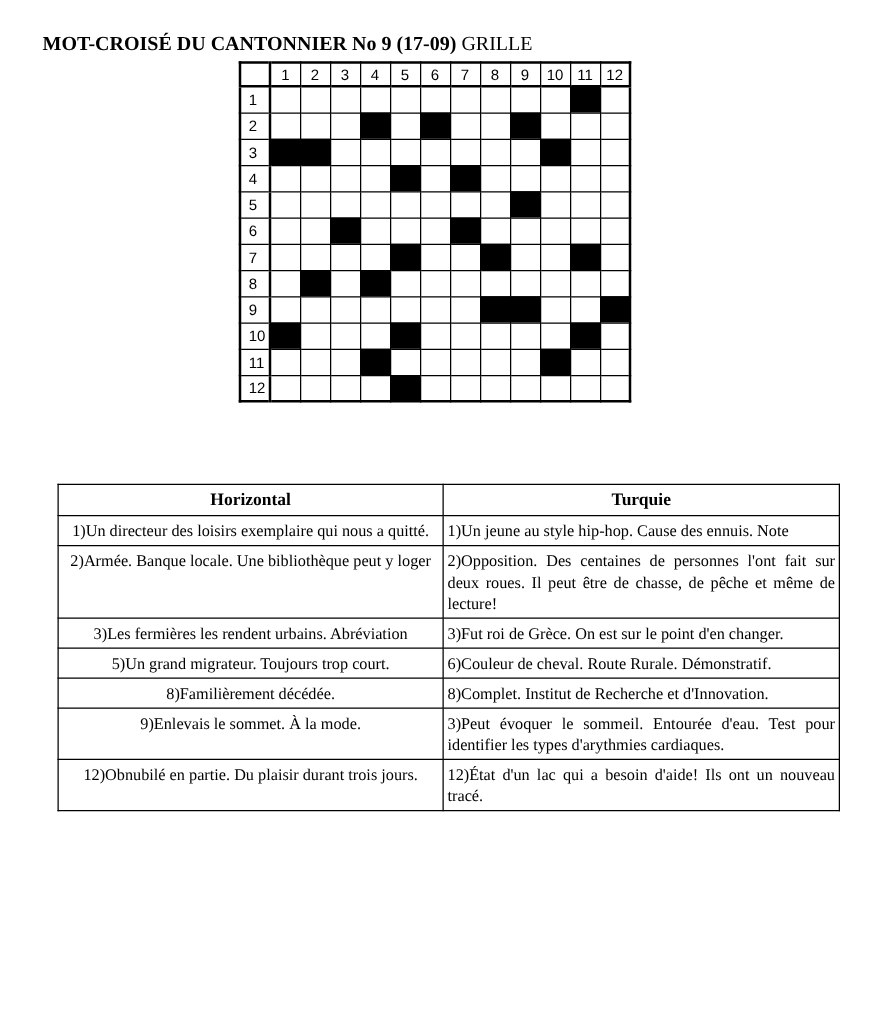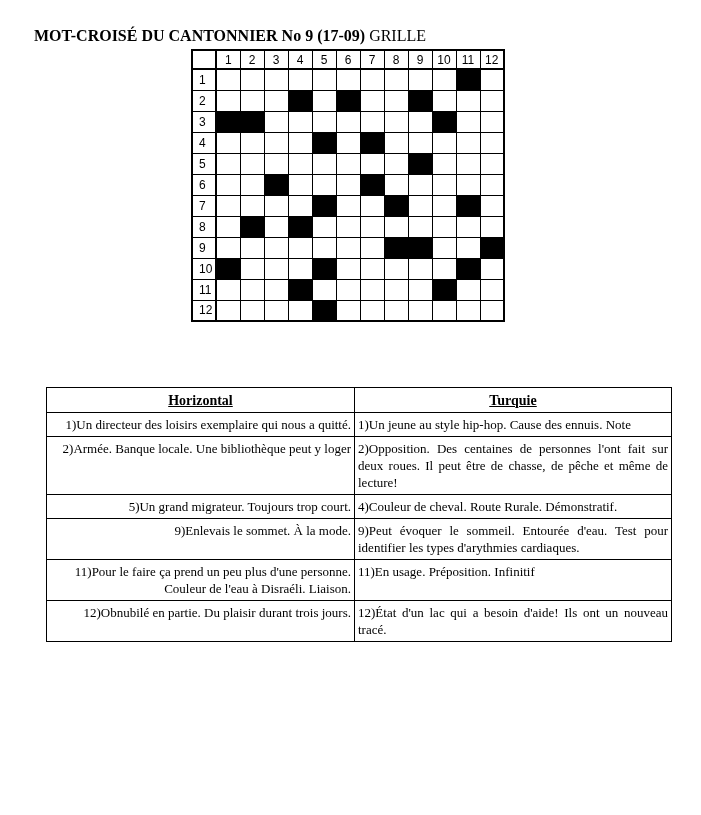--- a/index.html
+++ b/index.html
@@ -5,22 +5,22 @@
   html, body { margin: 0; padding: 0; background: #ffffff; }
   body { width: 701px; height: 815px; position: relative; overflow: hidden; font-family: "Liberation Serif", serif; color: #000; }
   .title { position: absolute; left: 34px; top: 12px; font-size: 16px; white-space: nowrap; margin-top: 15px; }
   .title b { font-weight: bold; }
   .grid { position: absolute; left: 191px; top: 49px; border-collapse: collapse; border: 2px solid #000; }
   .grid td { border: 1px solid #000; padding: 0; width: 24px; height: 21px; box-sizing: border-box; font-family: "Liberation Sans", sans-serif; font-size: 12px; text-align: center; vertical-align: middle; }
   .grid tr.hdr td { height: 19px; border-bottom: 2px solid #000; }
   .grid td.rh { border-right: 2px solid #000; text-align: left; padding-left: 6px; }
   .grid td.black { background: #000; }
   .clues { position: absolute; left: 46px; top: 387px; width: 626px; border-collapse: collapse; border: 1px solid #000; table-layout: fixed; }
-  .clues th, .clues td { border: 1px solid #000; font-size: 13px; line-height: 17px; vertical-align: top; padding: 3px 3px 3px 3px; text-align: right; }
-  .clues th { font-size: 14px; font-weight: bold; text-align: center; vertical-align: middle; height: 18px; text-decoration: underline; }
+  .clues th, .clues td { border: 1px solid #000; font-size: 13px; line-height: 17px; vertical-align: top; padding: 3px 3px 3px 3px; text-align: center; }
+  .clues th { font-size: 14px; font-weight: bold; text-align: center; vertical-align: middle; height: 18px; }
   .clues td.h { width: 301px; }
   .clues td.v { text-align: justify; }
 </style>
 </head>
 <body>
 
 <div class="title"><b>MOT-CROISÉ DU CANTONNIER No 9 (17-09)</b><span> GRILLE</span></div>
 
 <table class="grid">
   <tbody id="grid-body">
@@ -232,29 +232,33 @@
   <tbody id="clues-body">
       <tr>
         <td class="h">1)Un directeur des loisirs exemplaire qui nous a quitté.</td>
         <td class="v">1)Un jeune au style hip-hop. Cause des ennuis. Note</td>
       </tr>
       <tr>
         <td class="h">2)Armée. Banque locale. Une bibliothèque peut y loger</td>
         <td class="v">2)Opposition. Des centaines de personnes l'ont fait sur deux roues. Il peut être de chasse, de pêche et même de lecture!</td>
       </tr>
       <tr>
+        <td class="h">3)Les fermières les rendent urbains. Abréviation</td>
+        <td class="v">3)Fut roi de Grèce. On est sur le point d'en changer.</td>
+      </tr>
+      <tr>
         <td class="h">5)Un grand migrateur. Toujours trop court.</td>
-        <td class="v">4)Couleur de cheval. Route Rurale. Démonstratif.</td>
+        <td class="v">6)Couleur de cheval. Route Rurale. Démonstratif.</td>
+      </tr>
+      <tr>
+        <td class="h">8)Familièrement décédée.</td>
+        <td class="v">8)Complet. Institut de Recherche et d'Innovation.</td>
       </tr>
       <tr>
         <td class="h">9)Enlevais le sommet. À la mode.</td>
-        <td class="v">9)Peut évoquer le sommeil. Entourée d'eau. Test pour identifier les types d'arythmies cardiaques.</td>
-      </tr>
-      <tr>
-        <td class="h">11)Pour le faire ça prend un peu plus d'une personne. Couleur de l'eau à Disraéli. Liaison.</td>
-        <td class="v">11)En usage. Préposition. Infinitif</td>
+        <td class="v">3)Peut évoquer le sommeil. Entourée d'eau. Test pour identifier les types d'arythmies cardiaques.</td>
       </tr>
       <tr>
         <td class="h">12)Obnubilé en partie. Du plaisir durant trois jours.</td>
         <td class="v">12)État d'un lac qui a besoin d'aide! Ils ont un nouveau tracé.</td>
       </tr>
     </tbody>
 </table>
 
 </body></html>

